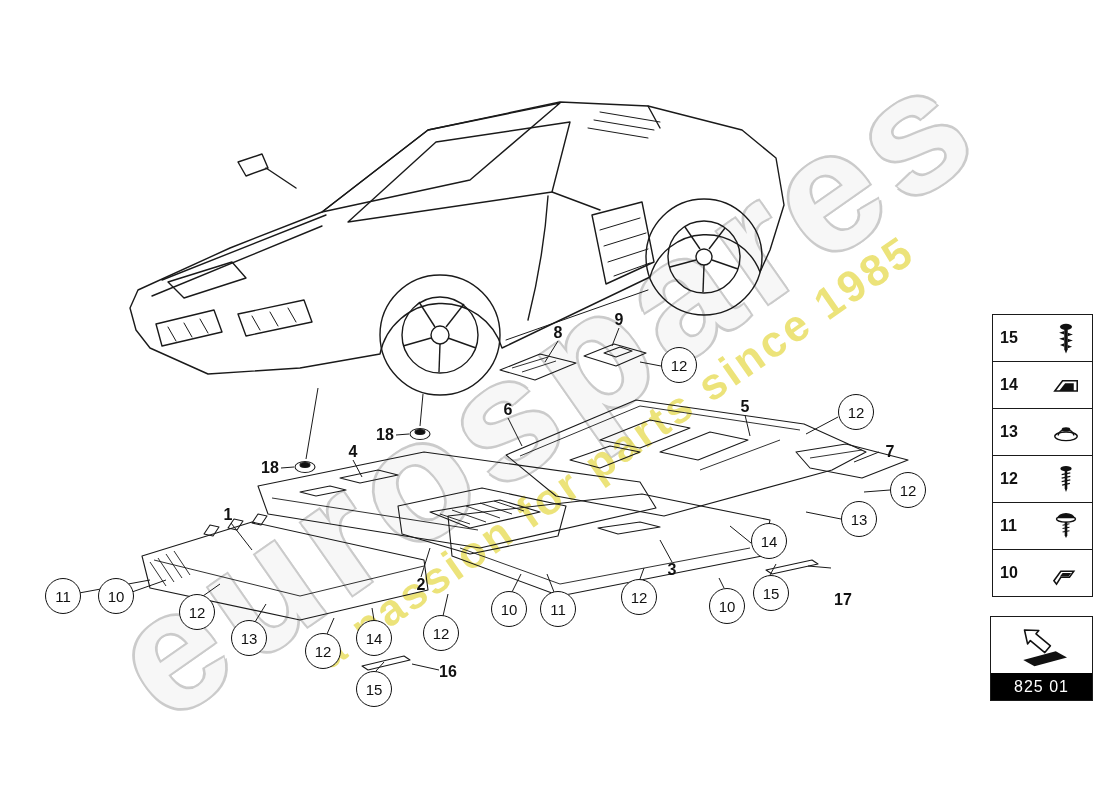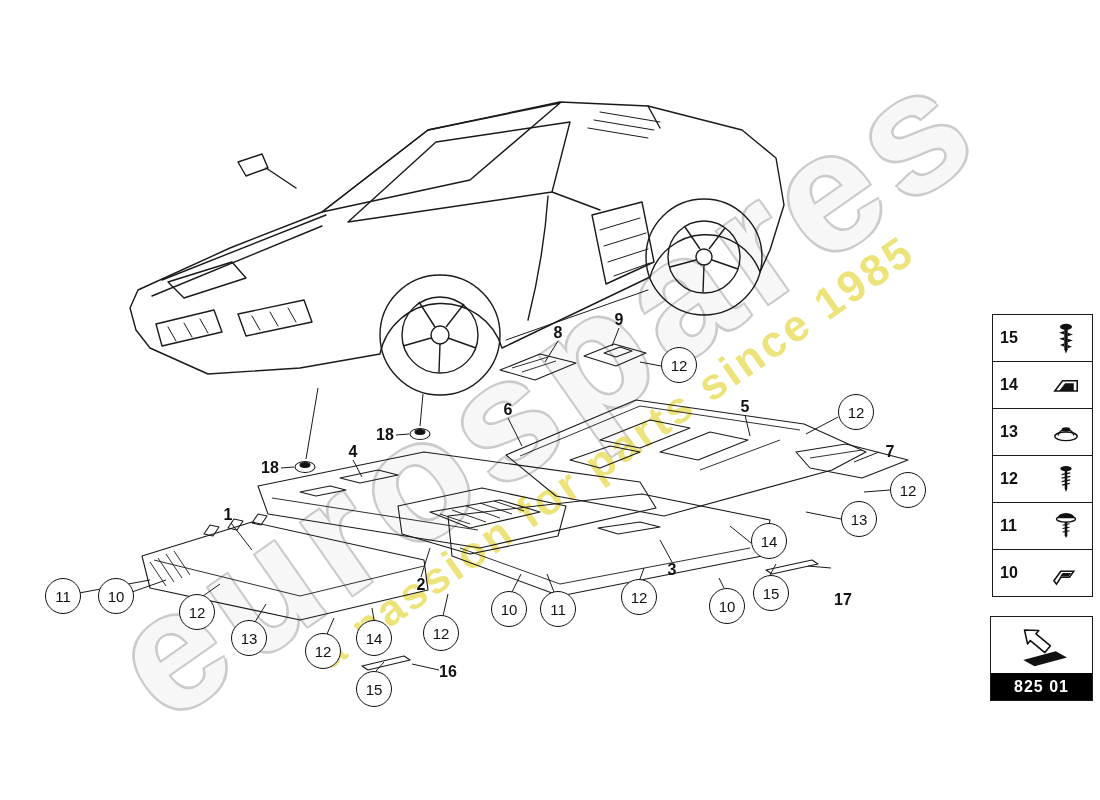--- a/index.html
+++ b/index.html
@@ -27,21 +27,21 @@
   .legend-row{height:46px;display:flex;align-items:center;justify-content:space-between;
     padding:0 7px;border-bottom:1.6px solid #1a1a1a;}
   .legend-row:last-child{border-bottom:none;}
   .legend-num{font-size:16px;font-weight:bold;}
   .legend-icon svg{width:38px;height:38px;display:block;}
   
   .code-box{position:absolute;left:990px;top:616px;width:101px;z-index:4;background:#fff;
     border:1.8px solid #1a1a1a;}
   .code-icon{height:56px;display:flex;align-items:center;justify-content:center;background:#fff;}
   .code-icon svg{width:84px;height:50px;display:block;}
-  .code-bar{height:27px;background:#000;color:#fff;font-size:16px;font-weight:bold;
+  .code-bar{height:27px;background:#000;color:#fff;font-size:16px;font-weight:normal;
     letter-spacing:1px;display:flex;align-items:center;justify-content:center;}
 </style>
 </head>
 <body>
 
 <div class="page">
 
   <div class="wm-brand">eurospares</div>
   <div class="wm-tagline">a passion for parts since 1985</div>
 

